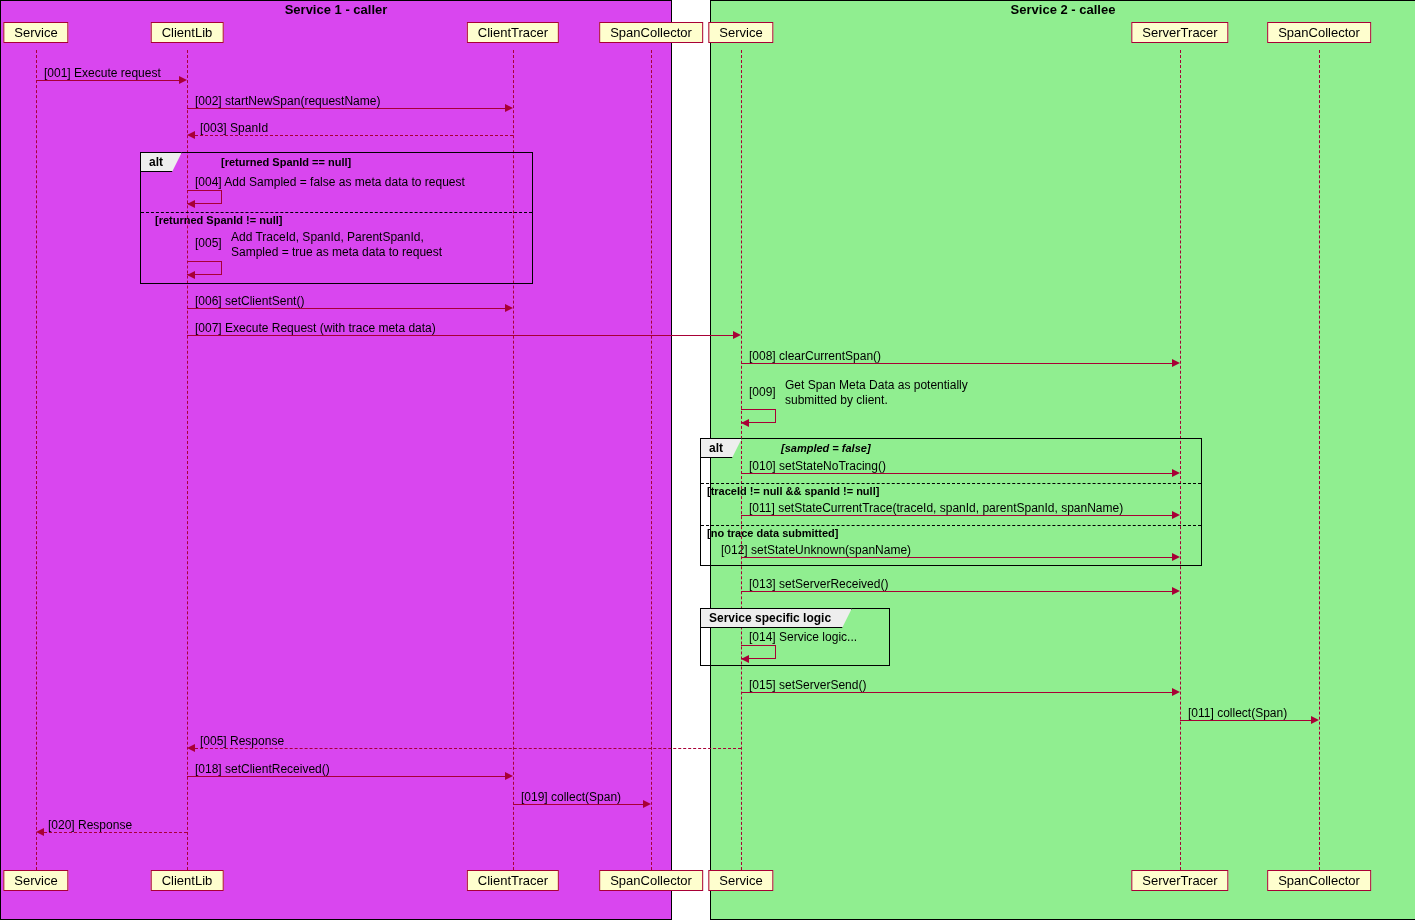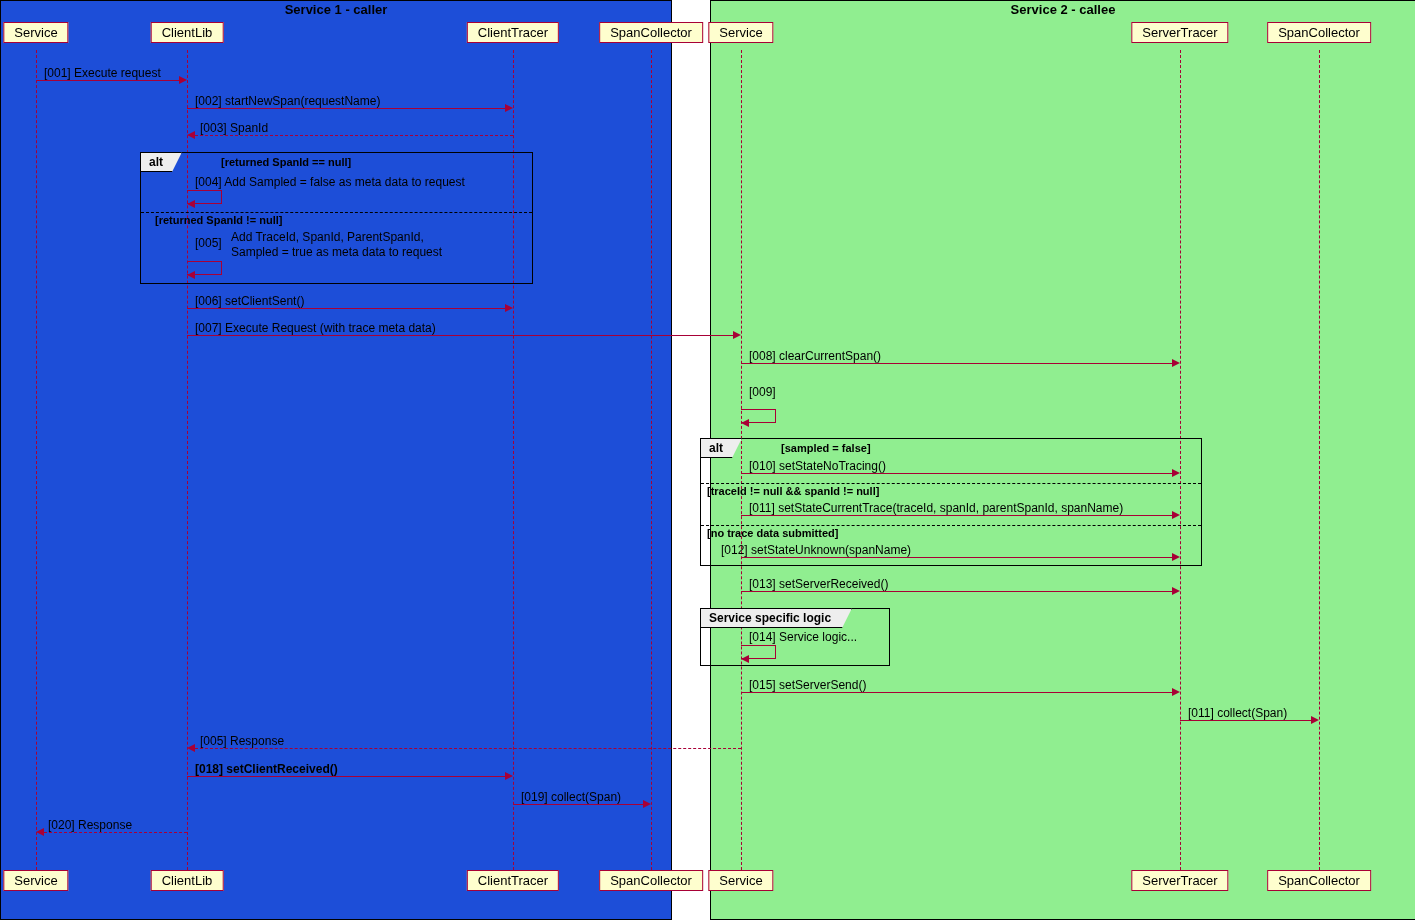--- a/index.html
+++ b/index.html
@@ -13,21 +13,21 @@
     position: relative;
     width: 1415px;
     height: 920px;
   }
   .box-bg {
     position: absolute;
     top: 0;
     height: 920px;
     border: 1px solid #000;
   }
-  .box1 { left: 0; width: 672px; background: #1d4ed8; }
+  .box1 { left: 0; width: 672px; background: #d946ef; }
   .box2 { left: 710px; width: 706px; background: #90EE90; }
   .box-title {
     position: absolute;
     top: 1px;
     left: 0; right: 0;
     text-align: center;
     font-size: 13px;
     font-weight: bold;
   }
   .participant {
@@ -169,26 +169,28 @@
 
   <div class="msg-label" style="left:195px; top:321px;">[007] Execute Request (with trace meta data)</div>
   <div class="arrow-line" style="left:187px; top:335px; width:546px;"></div>
   <div class="arrow-head right" style="left:733px; top:331px;"></div>
 
   <div class="msg-label" style="left:749px; top:349px;">[008] clearCurrentSpan()</div>
   <div class="arrow-line" style="left:741px; top:363px; width:431px;"></div>
   <div class="arrow-head right" style="left:1172px; top:359px;"></div>
 
   <div class="msg-label" style="left:749px; top:385px;">[009]</div>
+  <div class="msg-label" style="left:785px; top:378px; line-height:15px;">Get Span Meta Data as potentially
+submitted by client.</div>
   <div class="self-msg" style="left:741px; top:409px; width:35px; height:14px;"></div>
   <div class="arrow-head left" style="left:741px; top:419px;"></div>
 
   <div class="alt-frame" style="left:700px; top:438px; width:502px; height:128px;">
     <div class="alt-label-tab">alt</div>
-    <div class="alt-guard" style="top:3px; left:80px;">[sampled = false]</div>
+    <div class="alt-guard" style="top:3px; left:80px;font-style:italic;">[sampled = false]</div>
     <div class="alt-divider" style="top:44px;"></div>
     <div class="alt-guard" style="top:46px; left:6px;">[traceId != null &amp;&amp; spanId != null]</div>
     <div class="alt-divider" style="top:86px;"></div>
     <div class="alt-guard" style="top:88px; left:6px;">[no trace data submitted]</div>
   </div>
 
   <div class="msg-label" style="left:749px; top:459px;">[010] setStateNoTracing()</div>
   <div class="arrow-line" style="left:741px; top:473px; width:431px;"></div>
   <div class="arrow-head right" style="left:1172px; top:469px;"></div>
 
@@ -217,21 +219,21 @@
   <div class="arrow-head right" style="left:1172px; top:688px;"></div>
 
   <div class="msg-label" style="left:1188px; top:706px;">[011] collect(Span)</div>
   <div class="arrow-line" style="left:1180px; top:720px; width:131px;"></div>
   <div class="arrow-head right" style="left:1311px; top:716px;"></div>
 
   <div class="msg-label" style="left:200px; top:734px;">[005] Response</div>
   <div class="arrow-line dashed" style="left:195px; top:748px; width:546px;"></div>
   <div class="arrow-head left" style="left:187px; top:744px;"></div>
 
-  <div class="msg-label" style="left:195px; top:762px;font-weight:bold;">[018] setClientReceived()</div>
+  <div class="msg-label" style="left:195px; top:762px;">[018] setClientReceived()</div>
   <div class="arrow-line" style="left:187px; top:776px; width:318px;"></div>
   <div class="arrow-head right" style="left:505px; top:772px;"></div>
 
   <div class="msg-label" style="left:521px; top:790px;">[019] collect(Span)</div>
   <div class="arrow-line" style="left:513px; top:804px; width:130px;"></div>
   <div class="arrow-head right" style="left:643px; top:800px;"></div>
 
   <div class="msg-label" style="left:48px; top:818px;">[020] Response</div>
   <div class="arrow-line dashed" style="left:44px; top:832px; width:143px;"></div>
   <div class="arrow-head left" style="left:36px; top:828px;"></div>

